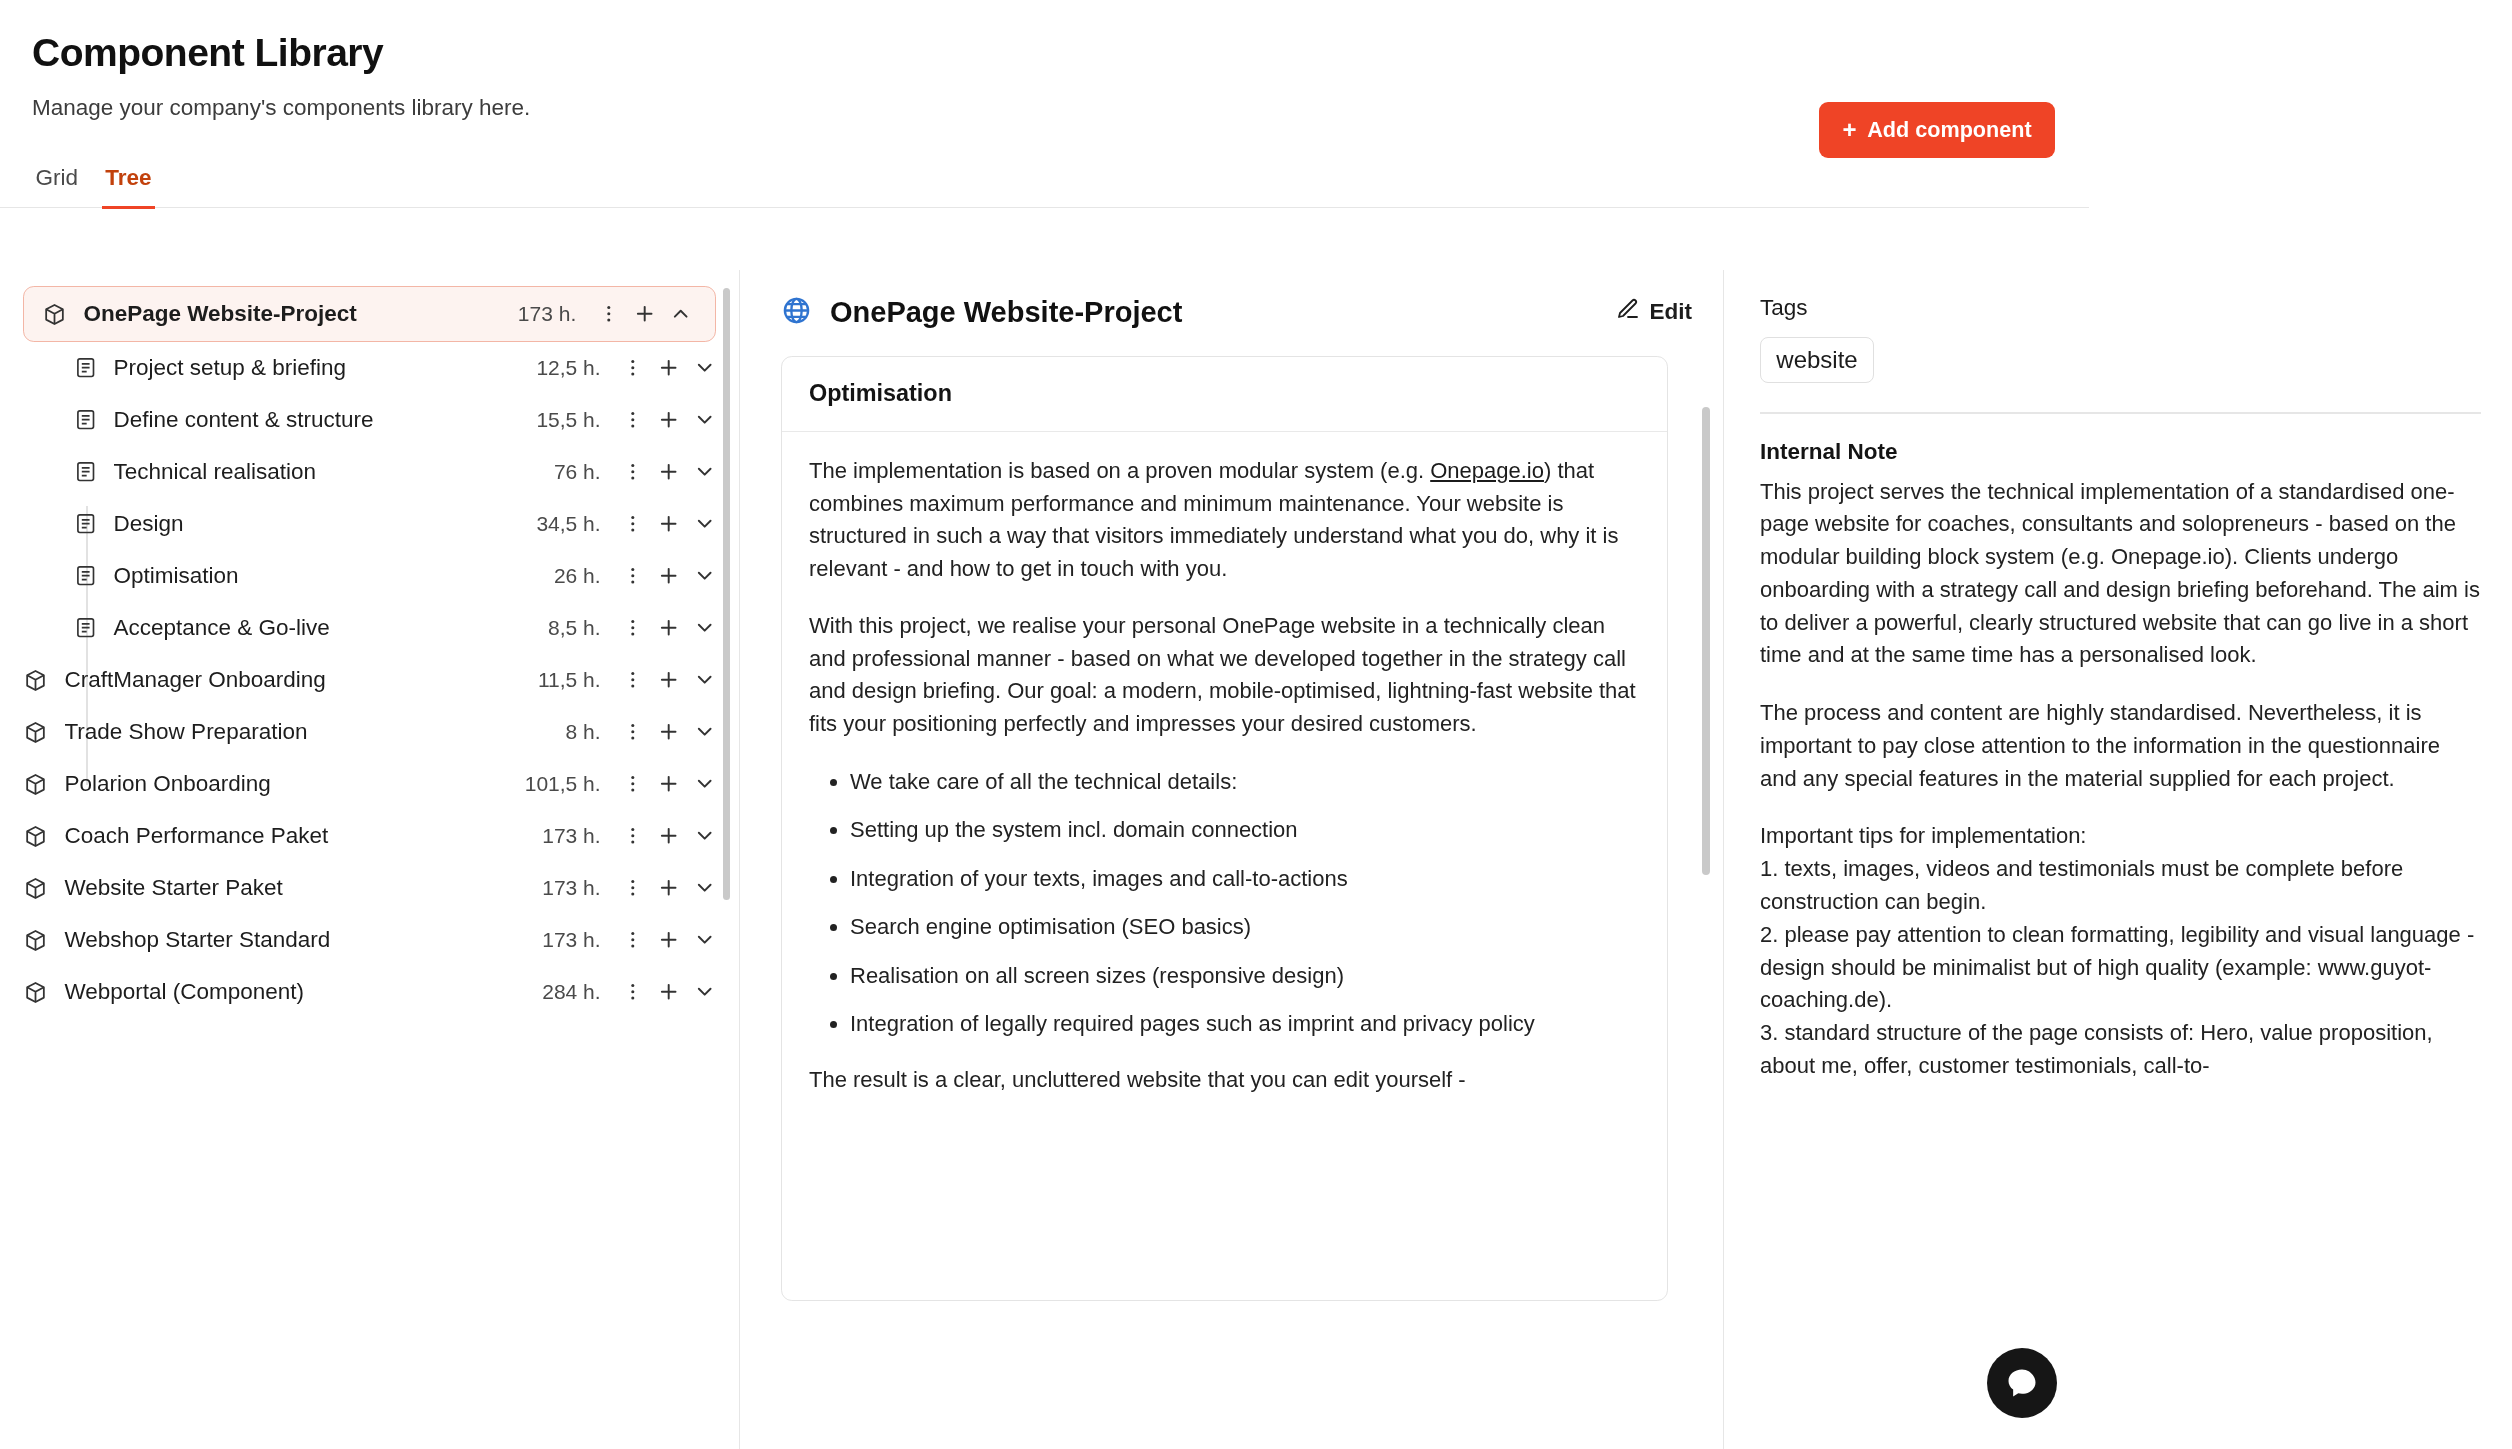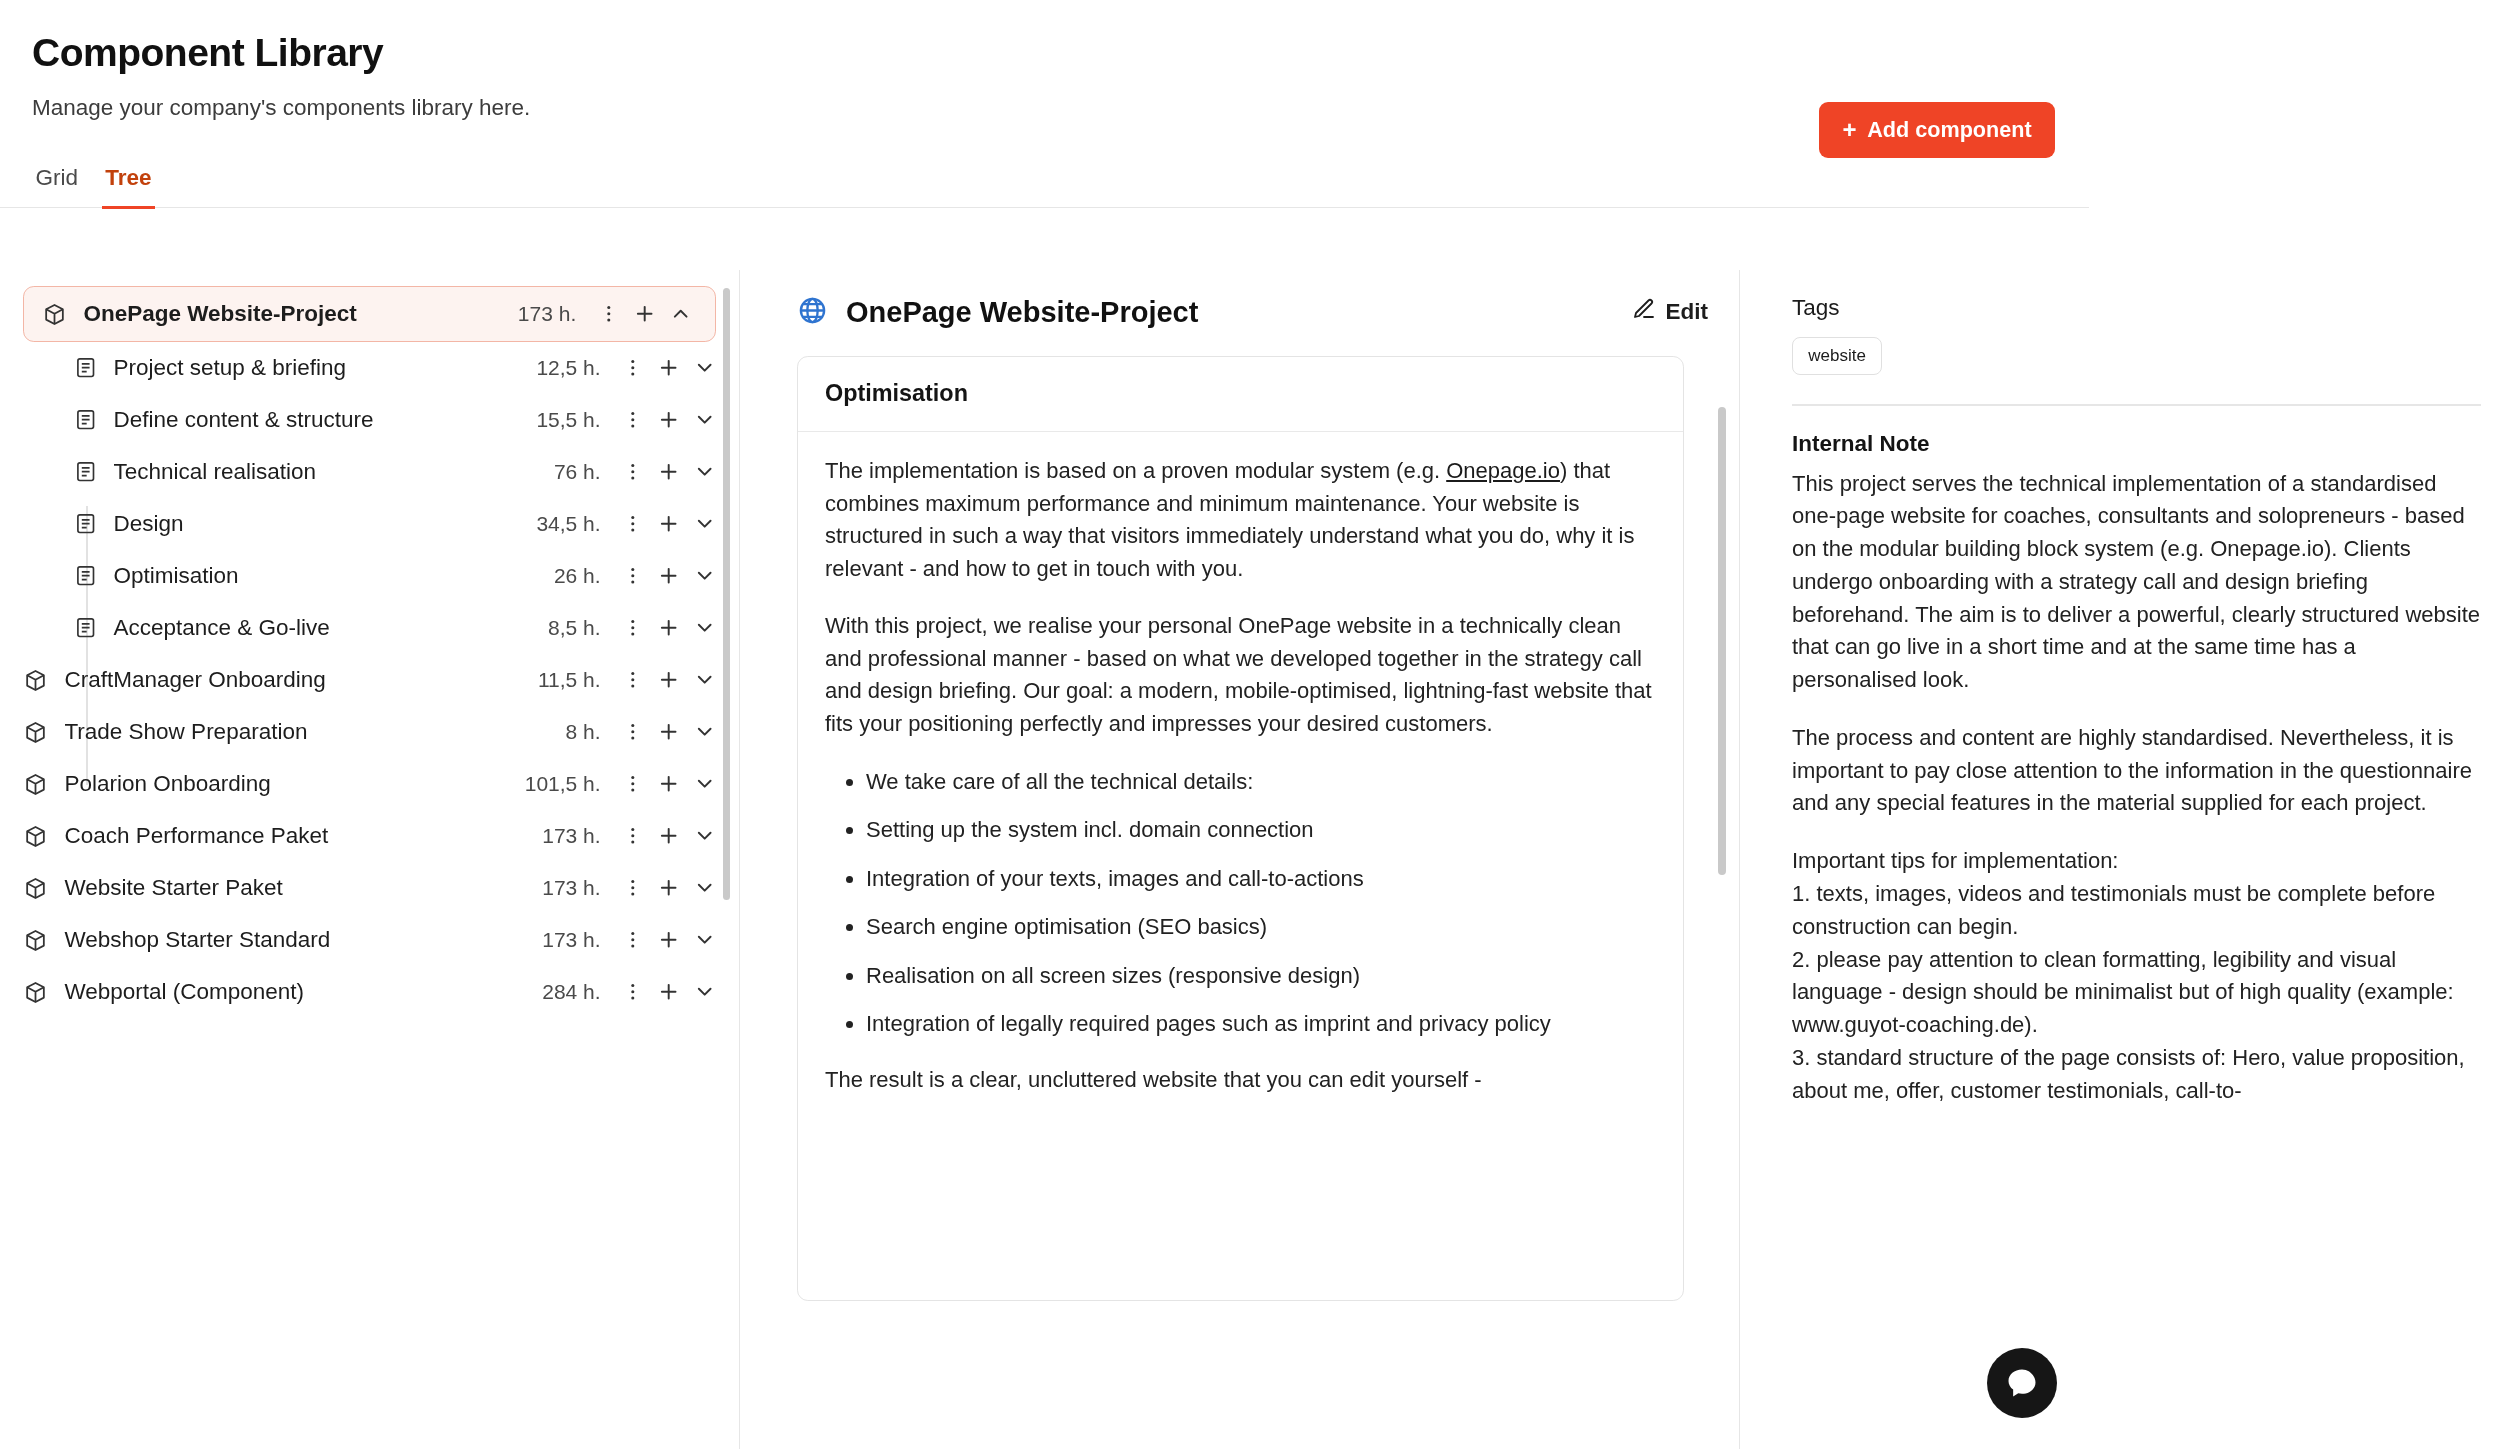--- a/index.html
+++ b/index.html
@@ -66,21 +66,20 @@
     border-bottom-color: #ef4426;
   }
 
   
   .columns {
     position: absolute;
     top: 270px; left: 0;
     width: 2512px;
     height: 1180px;
     display: flex;
-    gap: 16px;
   }
   .col-tree {
     width: 740px;
     border-right: 1.8px solid #e6e6e6;
     position: relative;
     overflow: hidden;
     padding-top: 16px;
   }
   .col-detail {
     width: 984px;
@@ -224,21 +223,21 @@
   .meta-label {
     font-size: 22.5px;
     color: #1b1b1b;
     margin: 0 0 16px 0;
   }
   .tag-chip {
     display: inline-block;
     border: 1.8px solid #e0e0e0;
     border-radius: 8px;
     padding: 8px 15.3px;
-    font-size: 17px;
+    font-size: 24px;
     color: #1c1c1c;
     background: #fff;
   }
   .meta-divider {
     margin: 29px 0 25px 0;
     height: 1.8px;
     background: #e6e6e6;
     width: 100%;
   }
   .meta-heading {

